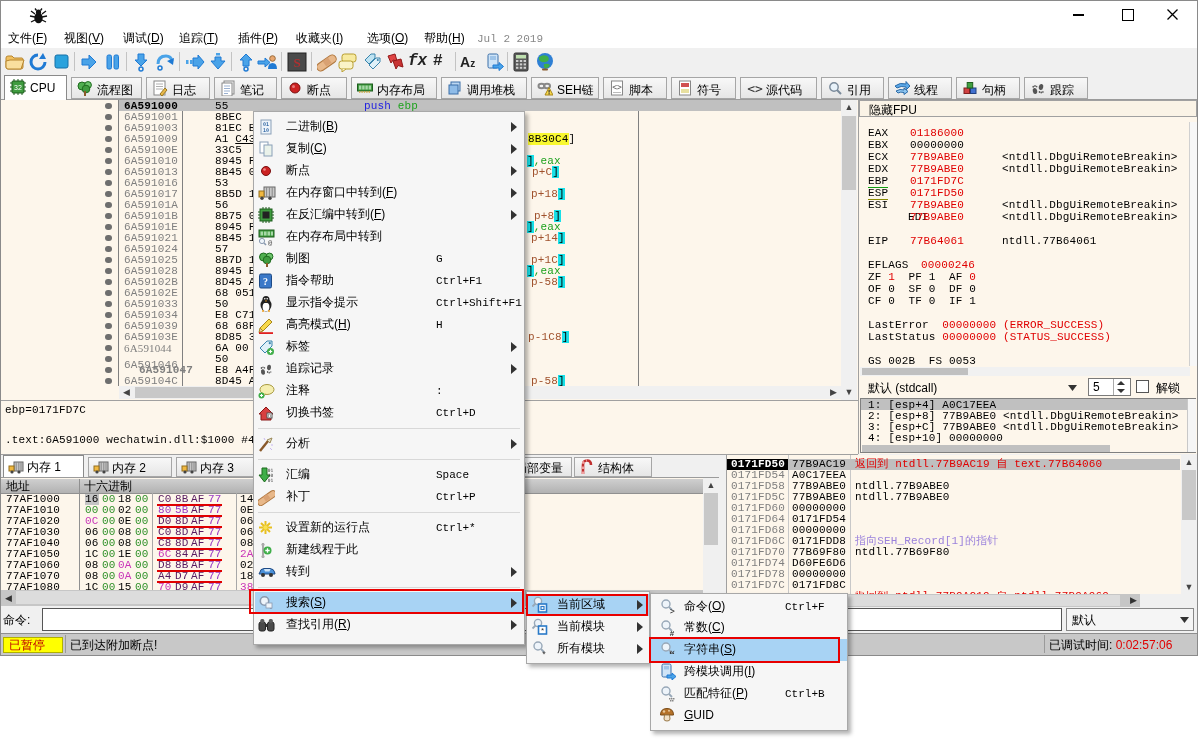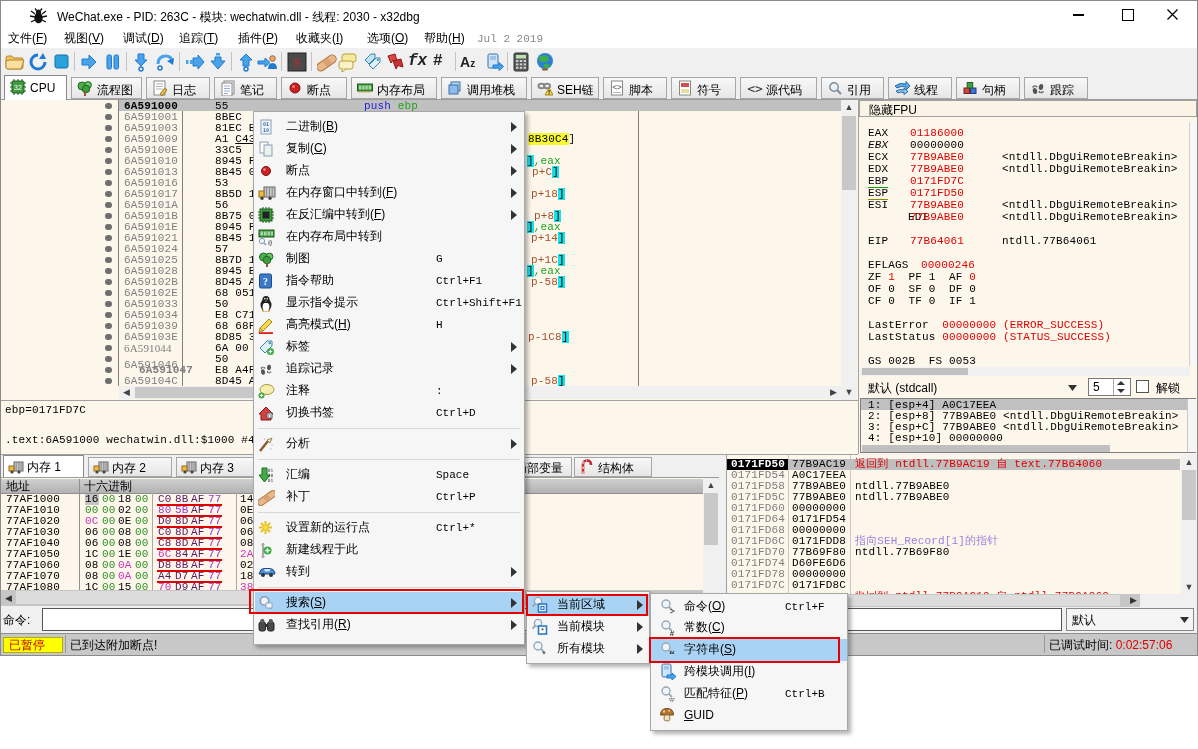--- a/index.html
+++ b/index.html
@@ -9,21 +9,20 @@
 </style></head><body>
 <div class="a" style="left:0;top:0;width:1198px;height:656px;background:#f0f0f0;">
 <div class="a" style="left:1px;top:1px;width:1196px;height:47px;background:#ffffff;"></div>
 <svg class="a" style="left:29px;top:8px" width="19" height="17" viewBox="0 0 19 17">
 <ellipse cx="9.5" cy="10" rx="4.2" ry="5.2" fill="#111"></ellipse>
 <circle cx="9.5" cy="4.2" r="2.6" fill="#111"></circle>
 <g stroke="#111" stroke-width="1.3" fill="none">
 <path d="M6 6 L2 3 M6 9 L1 8 M6 12 L2 14 M13 6 L17 3 M13 9 L18 8 M13 12 L17 14 M7.5 2.5 L6 0.5 M11.5 2.5 L13 0.5"></path>
 </g>
     </svg>
-<div class="a" style="left:57px;top:9px;font-family:'Liberation Sans', sans-serif;font-size:12px;color:#000;white-space:pre;">WeChat.exe - PID: 263C - 模块: wechatwin.dll - 线程: 2030 - x32dbg</div>
 <div class="a" style="left:1073px;top:14px;width:11px;height:1.6px;background:#000;"></div>
 <div class="a" style="left:1122px;top:9px;width:10px;height:10px;border:1.4px solid #000;"></div>
 <svg class="a" style="left:1167px;top:9px" width="11" height="11" viewBox="0 0 11 11">
       <path d="M0.5 0.5 L10.5 10.5 M10.5 0.5 L0.5 10.5" stroke="#000" stroke-width="1.3"></path>
     </svg>
 <div class="s" style="left:8px;top:31px;">文件(<u>F</u>)</div>
 <div class="s" style="left:64px;top:31px;">视图(<u>V</u>)</div>
 <div class="s" style="left:123px;top:31px;">调试(<u>D</u>)</div>
 <div class="s" style="left:179px;top:31px;">追踪(<u>T</u>)</div>
 <div class="s" style="left:238px;top:31px;">插件(<u>P</u>)</div>
@@ -375,21 +374,21 @@
 <div class="a" style="left:1px;top:401px;width:857px;height:53px;background:#fdf6eb;"></div>
 <div class="m" style="left:5px;top:405px;color:#000;">ebp=0171FD7C</div>
 <div class="m" style="left:5px;top:435px;color:#000;">.text:6A591000 wechatwin.dll:$1000 #400</div>
 <div class="a" style="left:1px;top:454px;width:857px;height:1px;background:#a0a0a0;"></div>
 <div class="a" style="left:858px;top:100px;width:1px;height:354px;background:#a0a0a0;"></div>
 <div class="a" style="left:859px;top:100px;width:338px;height:354px;background:#fdf6eb;"></div>
 <div class="a" style="left:859px;top:100px;width:338px;height:17px;background:#faf3e6;border:1px solid #a0a0a0;box-sizing:border-box;"></div>
 <div class="a" style="left:869px;top:102px;font-family:'Liberation Sans', sans-serif;font-size:12px;">隐藏FPU</div>
 <div class="m" style="left:868px;top:128.0px;color:#000;"><span style="">EAX</span></div>
 <div class="m" style="left:910px;top:128.0px;color:#e00000;">01186000</div>
-<div class="m" style="left:868px;top:140.0px;color:#000;font-style:italic;"><span style="">EBX</span></div>
+<div class="m" style="left:868px;top:140.0px;color:#000;"><span style="">EBX</span></div>
 <div class="m" style="left:910px;top:140.0px;color:#000;">00000000</div>
 <div class="m" style="left:868px;top:152.0px;color:#000;"><span style="">ECX</span></div>
 <div class="m" style="left:910px;top:152.0px;color:#e00000;">77B9ABE0</div>
 <div class="m" style="left:1002px;top:152.0px;color:#000;">&lt;ntdll.DbgUiRemoteBreakin&gt;</div>
 <div class="m" style="left:868px;top:164.0px;color:#000;"><span style="">EDX</span></div>
 <div class="m" style="left:910px;top:164.0px;color:#e00000;">77B9ABE0</div>
 <div class="m" style="left:1002px;top:164.0px;color:#000;">&lt;ntdll.DbgUiRemoteBreakin&gt;</div>
 <div class="m" style="left:868px;top:176.0px;color:#000;"><span style="border-bottom:1.5px solid #12a012;">EBP</span></div>
 <div class="m" style="left:910px;top:176.0px;color:#e00000;">0171FD7C</div>
 <div class="m" style="left:868px;top:188.0px;color:#000;"><span style="border-bottom:1.5px solid #8a8a00;">ESP</span></div>

